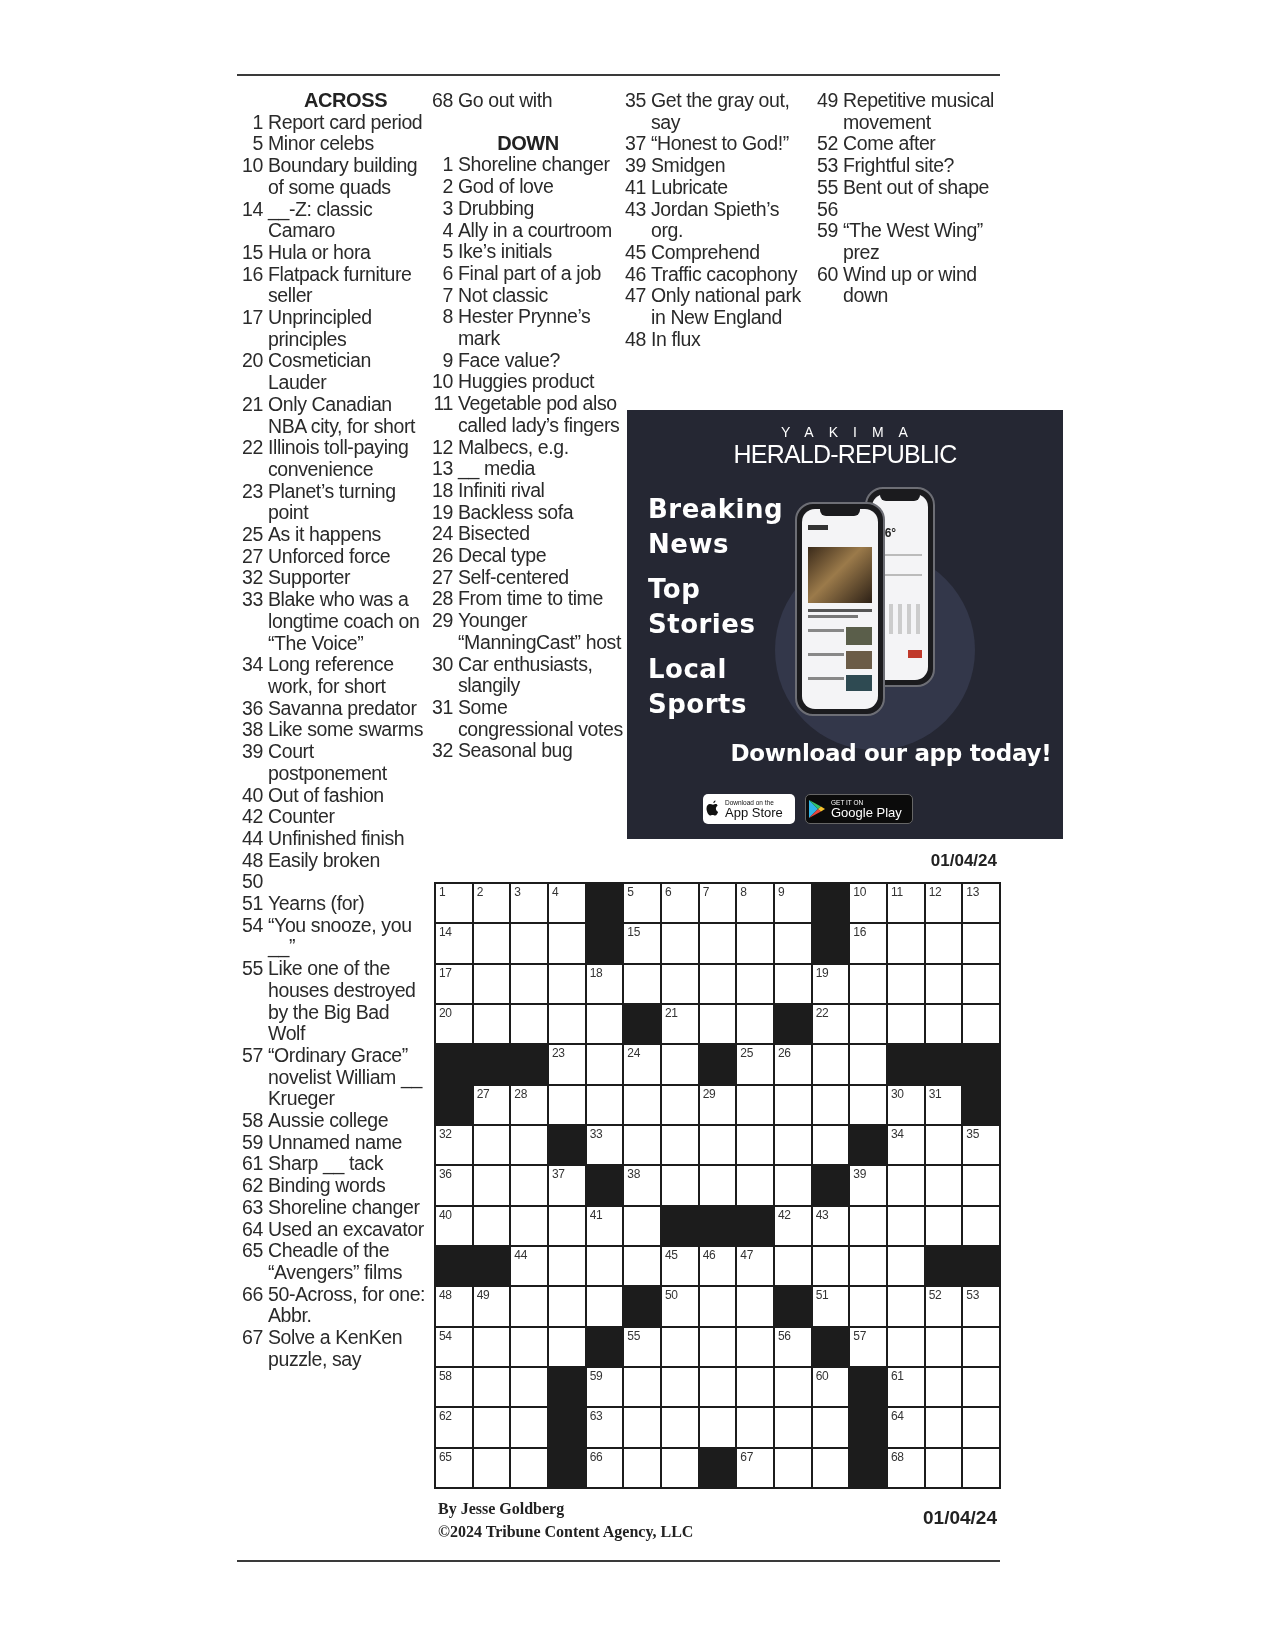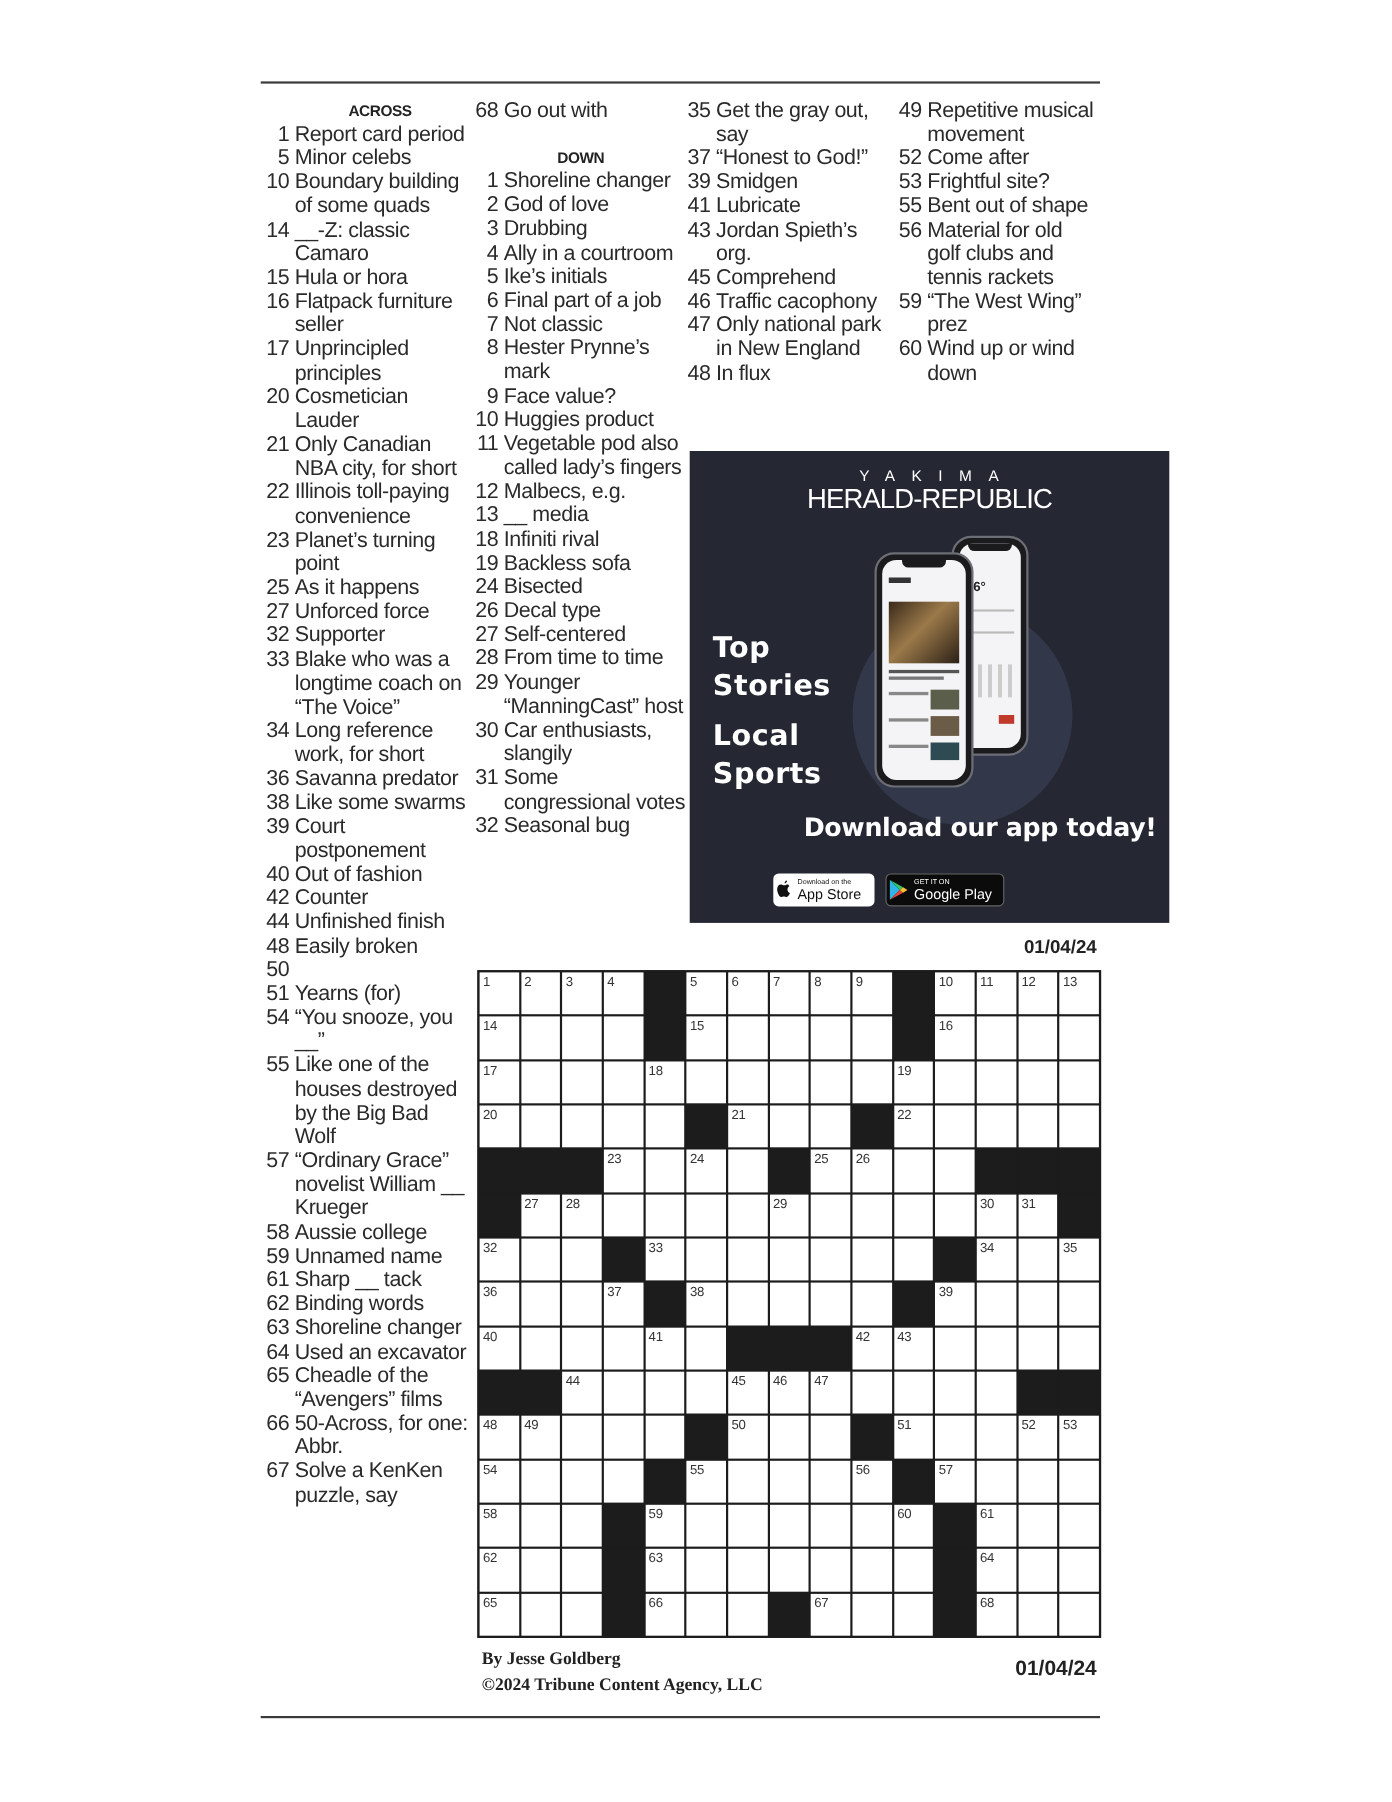--- a/index.html
+++ b/index.html
@@ -1,20 +1,20 @@
 <!DOCTYPE html>
 <html><head>
 <meta charset="utf-8">
 <style>
   html, body { margin:0; padding:0; background:#ffffff; }
   body { width:1265px; height:1638px; position:relative; overflow:hidden;
          font-family:"Liberation Sans", sans-serif; color:#2a2a2a; }
   .rule { position:absolute; left:237px; width:763px; height:2px; background:#3a3a3a; }
   .col { position:absolute; font-size:19.5px; line-height:21.7px; letter-spacing:-0.4px; }
-  .col .hdr { font-weight:bold; text-align:center; font-size:14px; margin-bottom:0; color:#222; }
+  .col .hdr { font-weight:bold; text-align:center; font-size:20px; margin-bottom:0; color:#222; }
   .clue { display:flex; }
   .clue .num { flex:0 0 auto; text-align:right; padding-right:5px; }
   .clue .txt { flex:1 1 auto; }
   .gap { height:21px; }
 
   .ad { position:absolute; left:627px; top:410px; width:436px; height:429px; background:#252733; color:#fff; overflow:hidden; }
   .ad .circle { position:absolute; left:148px; top:140px; width:200px; height:200px; border-radius:50%; background:#33374a; }
   .ad .yakima { position:absolute; top:14px; left:0; width:100%; text-align:center; font-size:14px; letter-spacing:15px; padding-left:14px; box-sizing:border-box; }
   .ad .herald { position:absolute; top:30px; left:0; width:100%; text-align:center; font-size:25px; letter-spacing:-0.8px; }
   .ad .feat { position:absolute; left:21px; font-family:"DejaVu Sans", sans-serif; font-weight:bold; font-size:26px; line-height:35px; letter-spacing:0.5px; }
@@ -346,36 +346,36 @@
     <div class="clue">
       <span class="num" style="width: 21px;">53</span>
       <span class="txt">Frightful site?</span>
     </div>
     <div class="clue">
       <span class="num" style="width: 21px;">55</span>
       <span class="txt">Bent out of shape</span>
     </div>
     <div class="clue">
       <span class="num" style="width: 21px;">56</span>
-      <span class="txt">Material for old golf clubs and tennis rackets</span>
     </div>
     <div class="clue">
       <span class="num" style="width: 21px;">59</span>
       <span class="txt">“The West Wing” prez</span>
     </div>
     <div class="clue">
       <span class="num" style="width: 21px;">60</span>
       <span class="txt">Wind up or wind down</span>
     </div>
   </div>
 
 <div class="ad">
   <div class="circle"></div>
   <div class="yakima">YAKIMA</div>
   <div class="herald">HERALD-REPUBLIC</div>
+  <div class="feat" style="top:82px; width:130px;">Breaking News</div>
   <div class="feat" style="top:162px; width:100px;">Top Stories</div>
   <div class="feat" style="top:242px; width:100px;">Local Sports</div>
 
   <div class="phone" style="left:238px; top:77px; width:66px; height:196px;">
     <div class="scr">
       <div style="position:absolute; left:6px; top:32px; color:#222; font-weight:bold; font-size:12px;">36°</div>
       <div style="position:absolute; left:8px; top:60px; right:6px; height:2px; background:#bbb;"></div>
       <div style="position:absolute; left:8px; top:80px; right:6px; height:2px; background:#bbb;"></div>
       <div style="position:absolute; left:8px; top:110px; right:6px; height:30px; background:repeating-linear-gradient(90deg,#ccc 0 4px,#f4f4f6 4px 9px);"></div>
       <div style="position:absolute; right:6px; bottom:22px; width:14px; height:8px; background:#c0392b;"></div>

